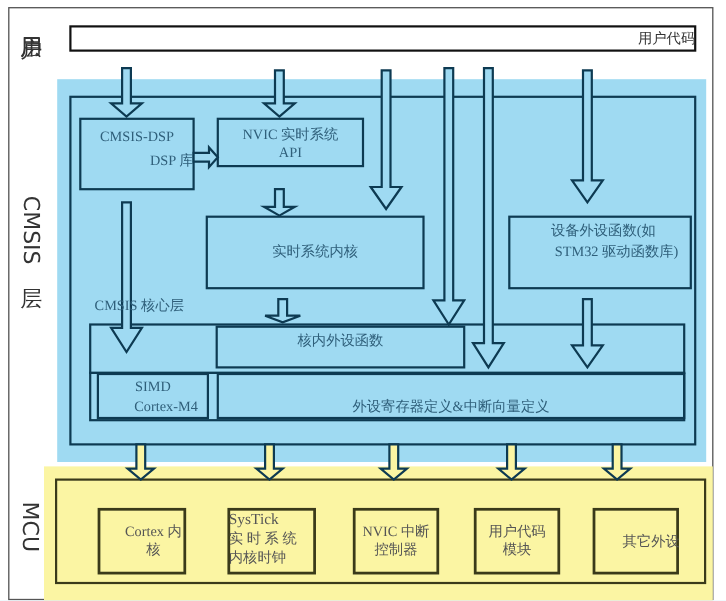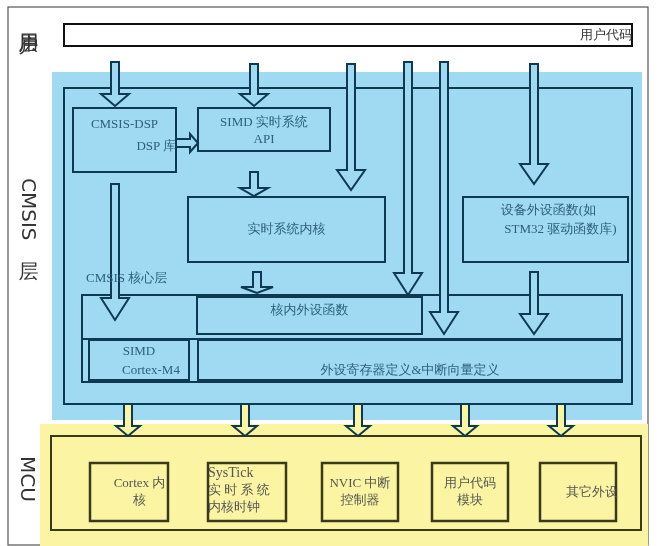--- a/index.html
+++ b/index.html
@@ -73,21 +73,21 @@
 </svg>
 
 <div class="side vert" style="left:16px;top:18px;letter-spacing:0px;">用户层</div>
 <div class="side vert" style="left:16px;top:178px;">CMSIS 层</div>
 <div class="side vert" style="left:16px;top:456px;">MCU</div>
 
 <div class="lbl" style="left:64px;top:27px;width:568px;color:#333;text-align:right;">用户代码</div>
 
 <div class="lbl" style="left:73px;top:116px;width:103px;">CMSIS-DSP</div>
 <div class="lbl" style="left:73px;top:138px;width:103px;text-align:right;">DSP 库</div>
-<div class="lbl" style="left:198px;top:114px;width:132px;">SIMD 实时系统</div>
+<div class="lbl" style="left:198px;top:114px;width:132px;">NVIC 实时系统</div>
 <div class="lbl" style="left:198px;top:131px;width:132px;">API</div>
 <div class="lbl" style="left:188px;top:221px;width:197px;">实时系统内核</div>
 <div class="lbl" style="left:463px;top:202px;width:171px;">设备外设函数(如</div>
 <div class="lbl" style="left:463px;top:221px;width:195px;">STM32 驱动函数库)</div>
 <div class="lbl" style="left:86px;top:270px;width:100px;text-align:left;">CMSIS 核心层</div>
 <div class="lbl" style="left:197px;top:302px;width:225px;">核内外设函数</div>
 <div class="lbl" style="left:89px;top:343px;width:100px;">SIMD</div>
 <div class="lbl" style="left:89px;top:362px;width:124px;">Cortex-M4</div>
 <div class="lbl" style="left:198px;top:362px;width:424px;">外设寄存器定义&amp;中断向量定义</div>
 

